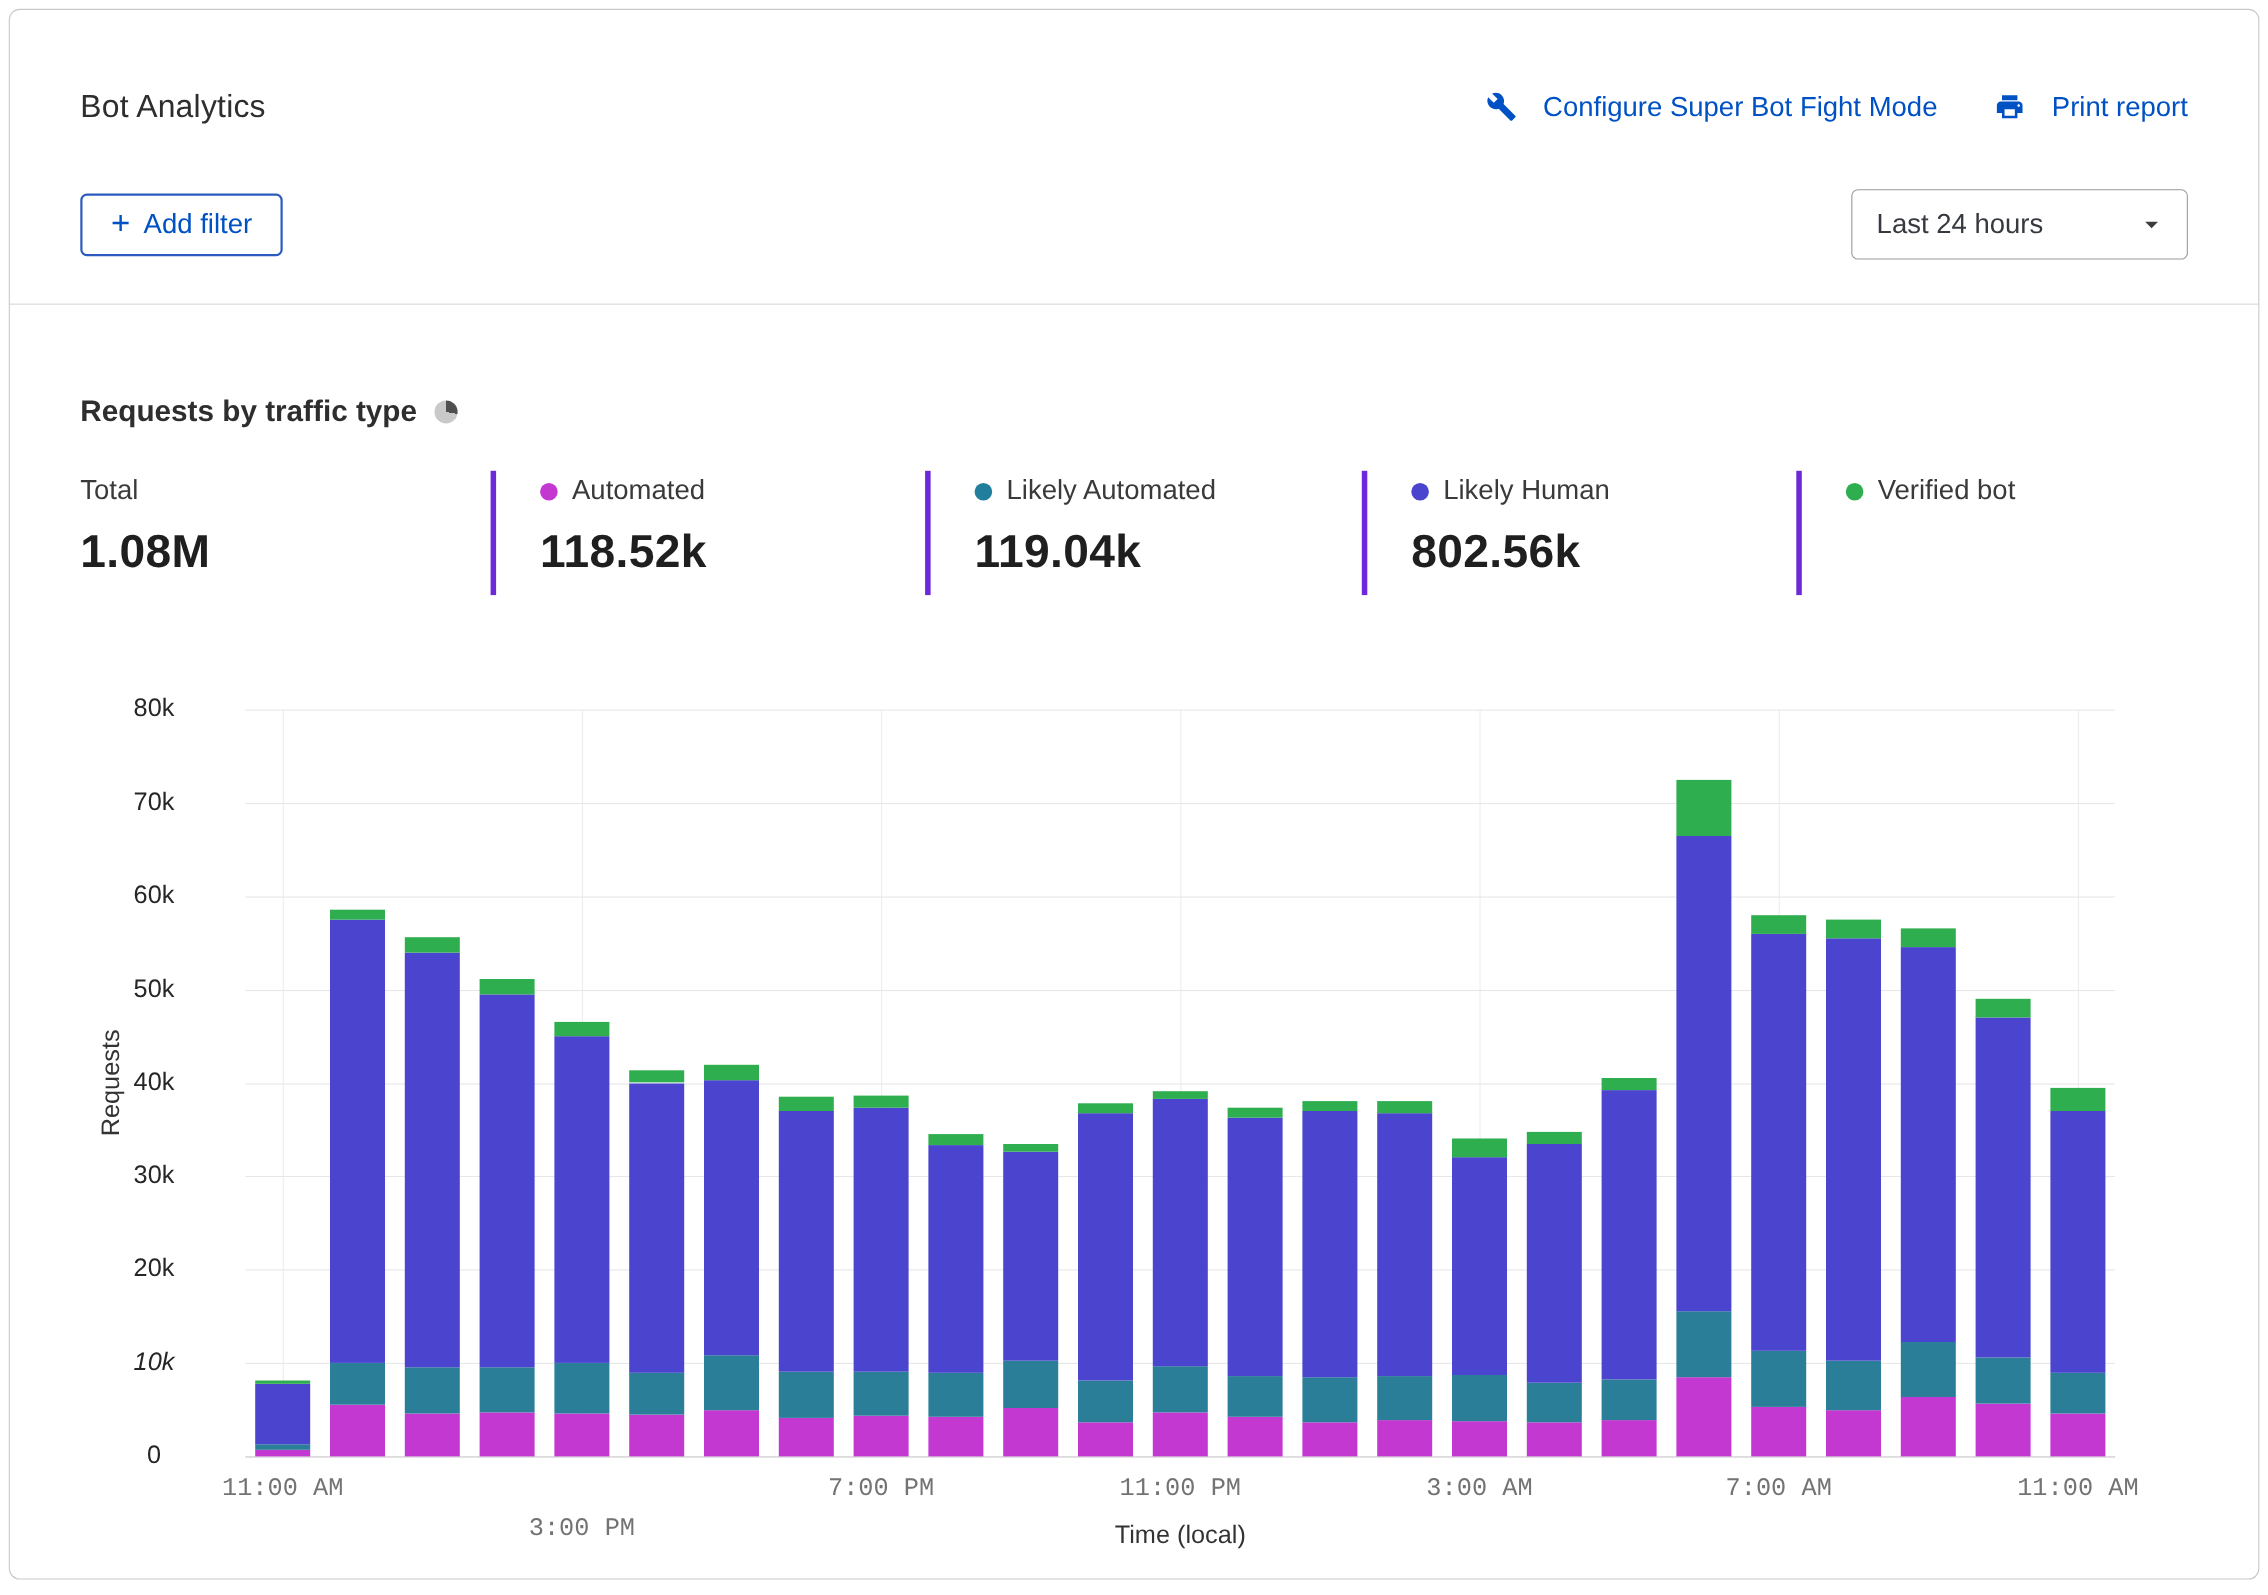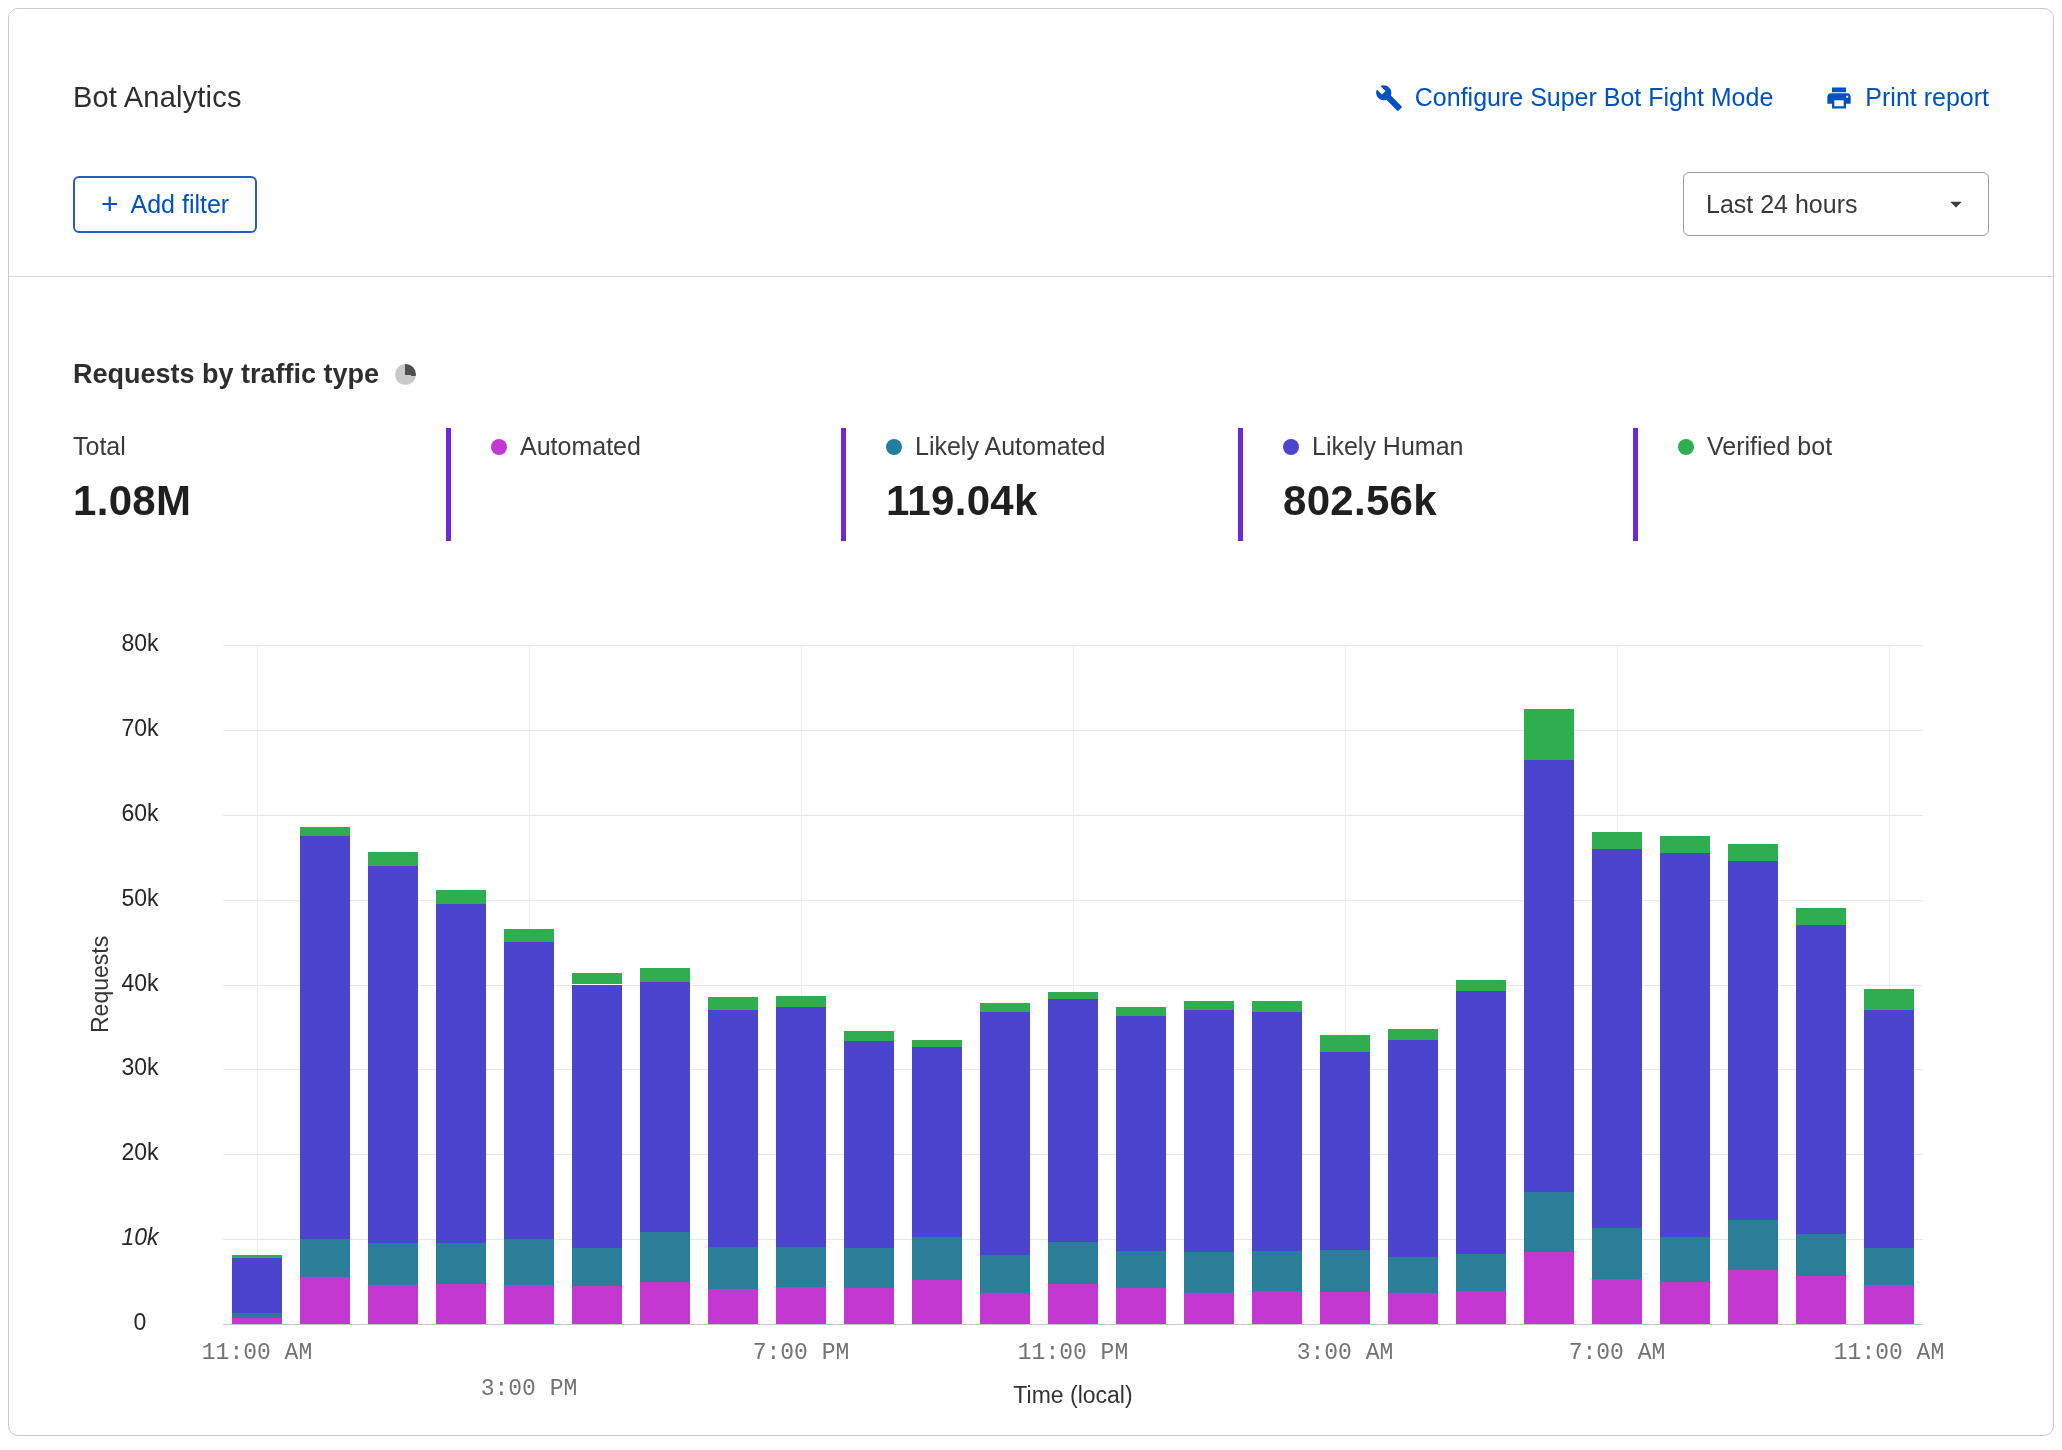--- a/index.html
+++ b/index.html
@@ -10,21 +10,21 @@
   }
   .card{
     position:absolute;left:8px;top:8px;width:2046px;height:1428px;
     border:1px solid #c9c9c9;border-radius:10px;background:#fff;
     box-sizing:border-box;overflow:hidden;
   }
   .card-header{padding:72px 64px 40px;}
   .header-top{display:flex;justify-content:space-between;align-items:center;}
   h1{margin:0;font-size:29px;font-weight:400;color:#2e2e2e;letter-spacing:.2px;}
   .header-links{display:flex;align-items:center;gap:52px;}
-  .hlink{display:flex;align-items:flex-end;gap:12px;color:#0051c3;font-size:25px;text-decoration:none;cursor:pointer;}
+  .hlink{display:flex;align-items:flex-start;gap:24px;color:#0051c3;font-size:25px;text-decoration:none;cursor:pointer;}
   .hicon{display:inline-flex;width:28px;height:28px;}
   .hicon svg{width:28px;height:28px;}
   .header-controls{display:flex;justify-content:space-between;align-items:center;margin-top:58px;}
   .add-filter{
     display:inline-flex;align-items:center;gap:12px;
     font-family:inherit;font-size:25px;color:#0051c3;background:#fff;
     border:2px solid #2c5bbf;border-radius:6px;padding:12px 26px;cursor:pointer;
   }
   .plus{font-size:30px;line-height:26px;font-weight:400;}
   .time-select{
@@ -120,20 +120,21 @@
           <div class="stat-label-row">
             <span>Total</span>
           </div>
           <div class="stat-value">1.08M</div>
         </div>
         <div class="stat s2">
           <div class="stat-label-row">
             <span class="dot" style="background: rgb(196, 56, 210);"></span>
             <span>Automated</span>
           </div>
+          <div class="stat-value">118.52k</div>
         </div>
         <div class="stat s3">
           <div class="stat-label-row">
             <span class="dot" style="background: rgb(33, 126, 157);"></span>
             <span>Likely Automated</span>
           </div>
           <div class="stat-value">119.04k</div>
         </div>
         <div class="stat s4">
           <div class="stat-label-row">

